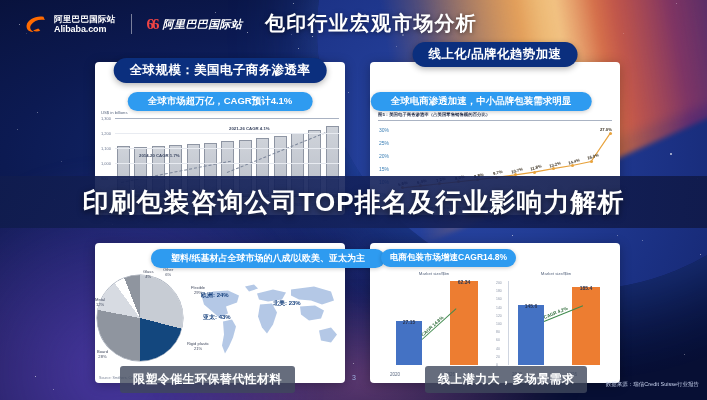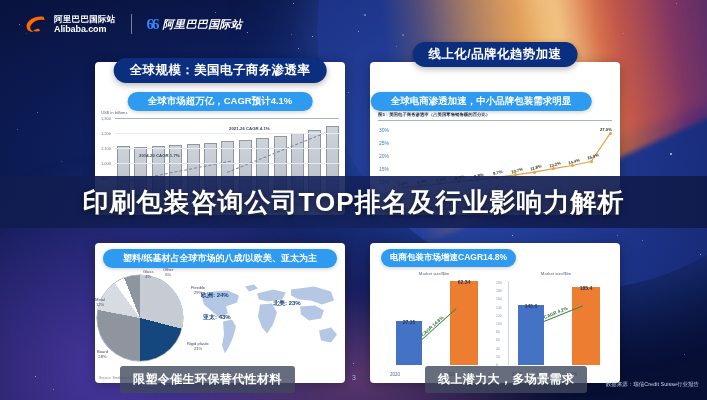--- a/index.html
+++ b/index.html
@@ -51,21 +51,21 @@
   
   .topbar{position:absolute;left:0;top:0;width:707px;height:52px;}
   .brandrow{position:absolute;left:24px;top:13px;display:flex;align-items:center;gap:9px;}
   .ali-logo{display:flex;align-items:center;gap:4px;}
   .ali-mark{width:26px;height:22px;display:block;}
   .ali-text{display:flex;flex-direction:column;line-height:1;}
   .ali-cn{font-size:8.5px;color:#fff;font-weight:bold;letter-spacing:.3px;}
   .ali-en{font-size:9px;color:#fff;font-weight:bold;letter-spacing:-.1px;margin-top:1.5px;}
   .divider{width:1px;height:20px;background:rgba(255,255,255,.45);margin:0 6px;}
   .fest{display:flex;align-items:center;gap:5px;}
-  .fest-mark{font-size:15px;color:#3b82f6;font-weight:bold;letter-spacing:-2px;font-family:"Liberation Serif",serif;}
+  .fest-mark{font-size:15px;color:#ef4444;font-weight:bold;letter-spacing:-2px;font-family:"Liberation Serif",serif;}
   .fest-text{font-size:11px;color:#fff;font-weight:bold;font-style:italic;letter-spacing:.4px;}
   .deck-title{
     position:absolute;left:265px;top:10px;font-size:20px;font-weight:bold;color:#fff;
     letter-spacing:1.2px;text-shadow:0 1px 5px rgba(0,0,0,.55);
   }
 
   
   .card{position:absolute;background:#fff;border-radius:4px;overflow:hidden;
         box-shadow:0 2px 12px rgba(0,0,0,.30);}
   #card-tl{left:95px;top:62px;width:250px;height:153px;}
@@ -82,21 +82,21 @@
   #head-tl{top:58px;}
   #head-tr{top:42px;}
   .pill-sub{
     position:absolute;left:50%;transform:translateX(-50%);
     background:#2e9bf0;color:#fff;font-weight:bold;border-radius:11px;
     padding:3px 20px;font-size:9.5px;white-space:nowrap;z-index:6;
     box-shadow:0 1px 4px rgba(0,0,0,.2);
   }
   #sub-tl{top:92px;}
   #sub-tr{top:92px;}
-  #sub-bl{top:249px;font-size:9px;}
+  #sub-bl{top:249px;font-size:9px;margin-left:48px;}
   .pill-sub-sm{
     position:absolute;background:#2e9bf0;color:#fff;font-weight:bold;border-radius:10px;
     padding:3px 9px;font-size:8.5px;white-space:nowrap;z-index:6;
     box-shadow:0 1px 4px rgba(0,0,0,.2);
   }
   #sub-br1{left:381px;top:249px;}
   #sub-br2{left:508px;top:249px;}
 
   .chart-area{position:absolute;left:0;right:0;bottom:0;top:0;}
   .axis-note{font-size:4.2px;color:#5a6880;}
@@ -265,20 +265,21 @@
           <span class="ali-cn">阿里巴巴国际站</span>
           <span class="ali-en">Alibaba.com</span>
         </div>
       </div>
       <div class="divider"></div>
       <div class="fest">
         <span class="fest-mark">66</span>
         <span class="fest-text">阿里巴巴国际站</span>
       </div>
     </div>
+    <div class="deck-title">包印行业宏观市场分析</div>
   </div>
 
   <div class="card" id="card-tl">
     <div class="chart-area">
       <div id="tl-chart">
         <div class="axis-note" style="position:absolute;left:2px;top:0;">US$ in billions</div>
 
         <div class="topline" style="top:8px;"></div>
         <div class="ylab" style="top:6px;">1,300</div>
         <div class="ylab" style="top:21px;">1,200</div>

